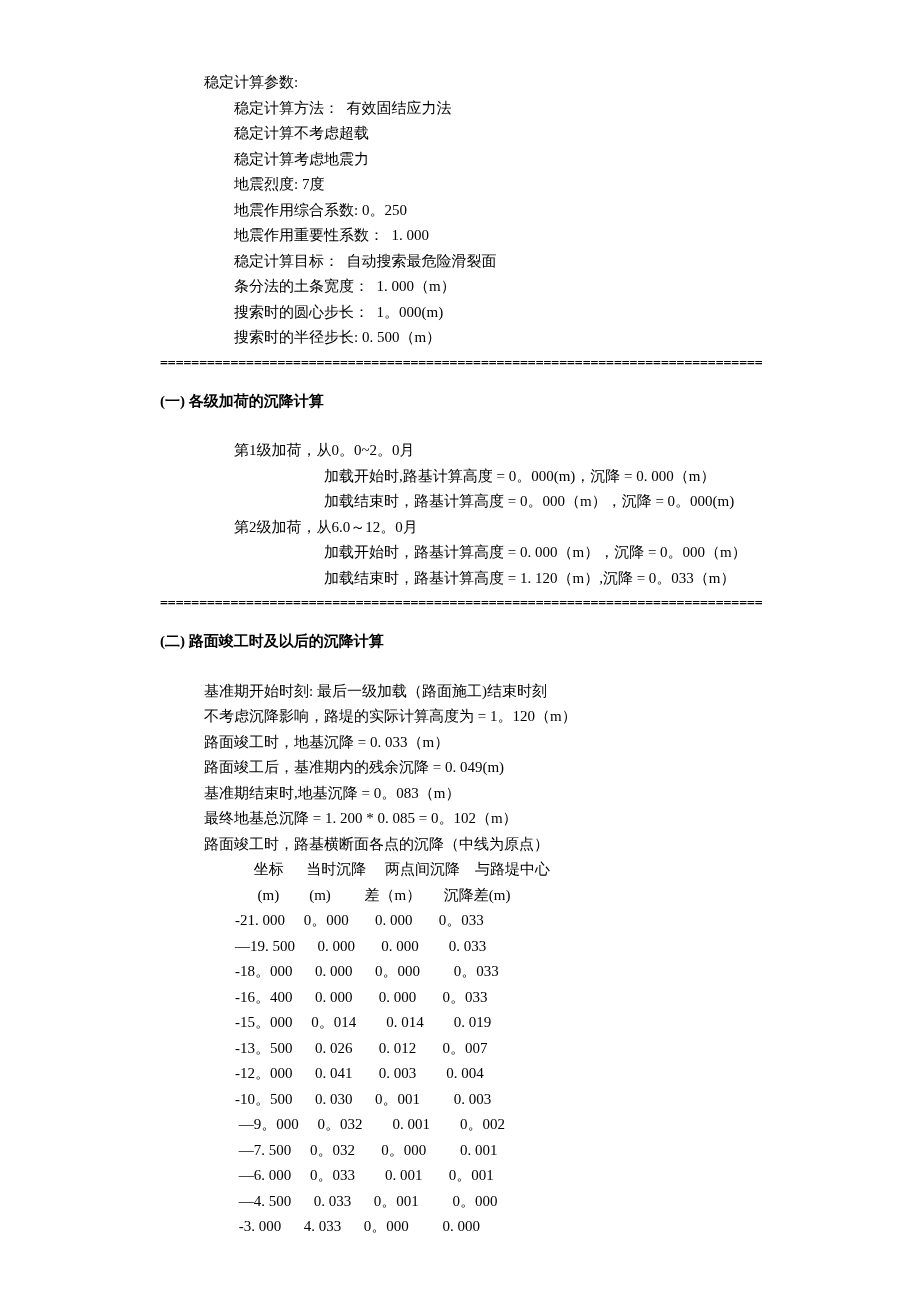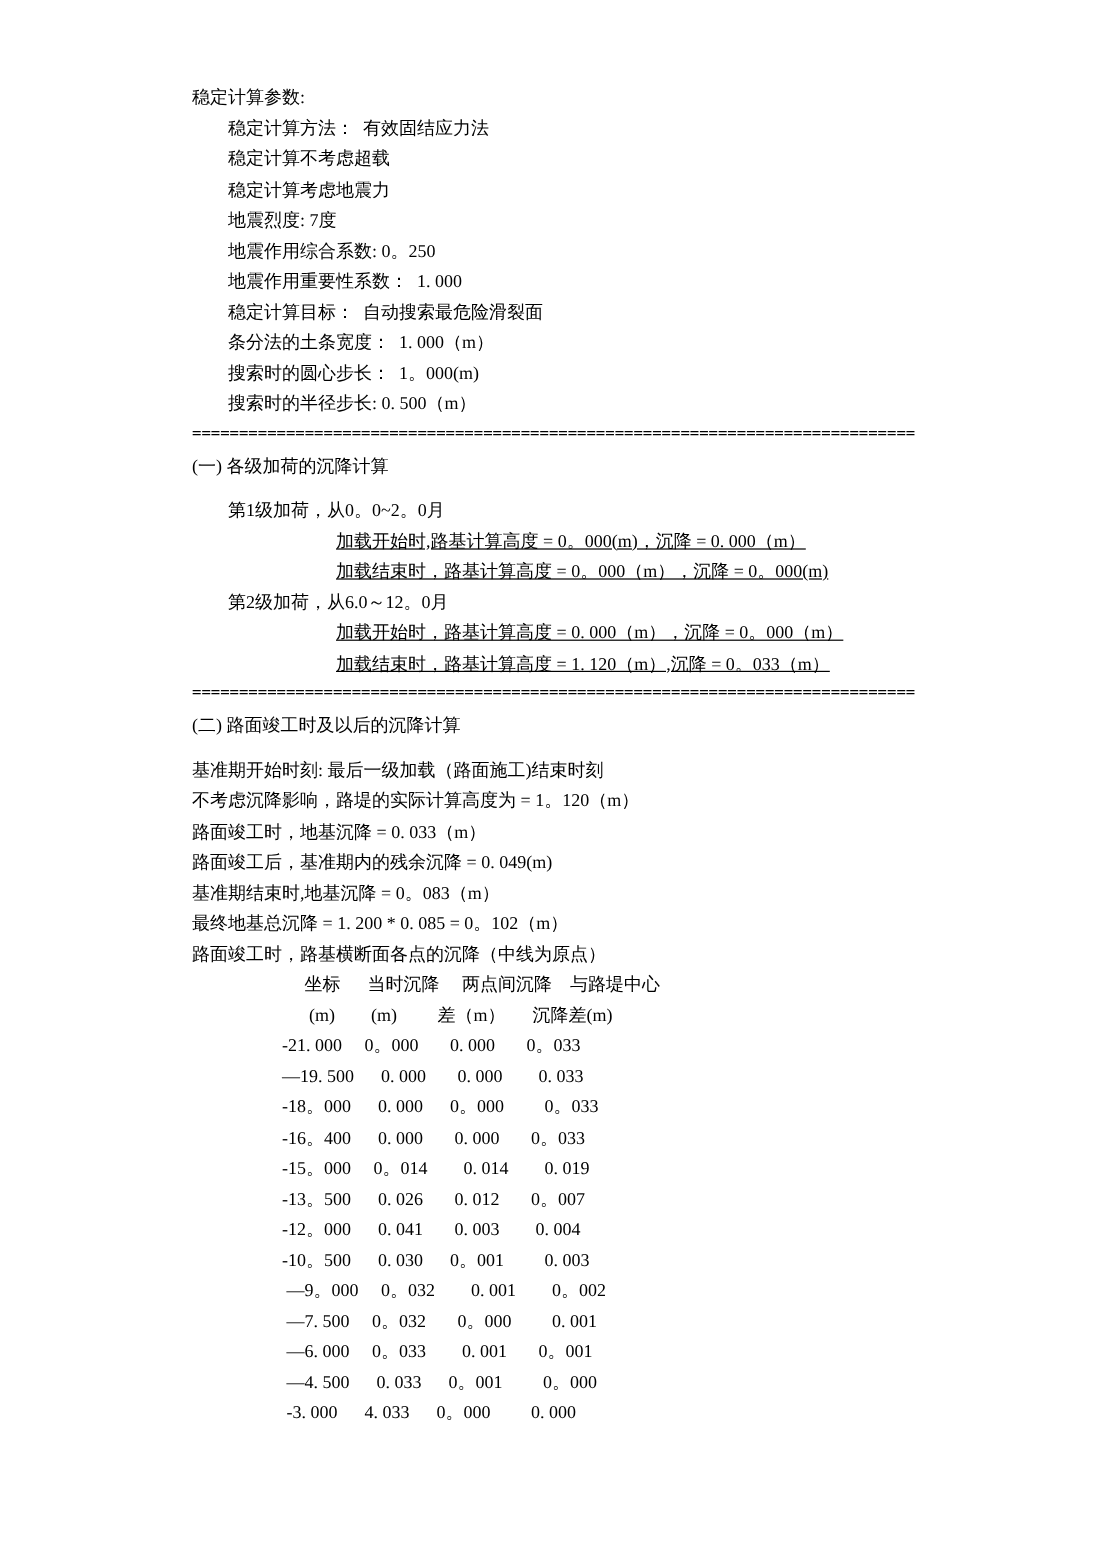--- a/index.html
+++ b/index.html
@@ -6,27 +6,27 @@
   background: #ffffff;
   font-family: "SimSun", "Songti SC", serif;
   font-size: 15px;
   line-height: 1.7;
   color: #000000;
   margin: 0;
   padding: 70px 60px 50px 160px;
   width: 920px;
   box-sizing: border-box;
 }
-.line { white-space: pre; }
+.line { white-space: pre; margin-left: 44px; }
 .indent1 { padding-left: 2em; }
-.indent3 { padding-left: 8em; text-decoration: underline; }
+.indent3 { padding-left: 8em; }
 .sep { font-family: monospace; font-size: 13px; letter-spacing: 0; }
 .table-header { white-space: pre; padding-left: 6em; }
 .table-row { white-space: pre; padding-left: 5em; }
-.section { margin: 4px 0; }
+.section { margin: 16px 0; font-weight: bold; }
 h2 { font-size: 15px; font-weight: normal; margin: 0; }
 </style>
 </head>
 <body>
 
 <div class="line">稳定计算参数:</div>
 <div class="line indent1">稳定计算方法：  有效固结应力法</div>
 <div class="line indent1">稳定计算不考虑超载</div>
 <div class="line indent1">稳定计算考虑地震力</div>
 <div class="line indent1">地震烈度: 7度</div>

